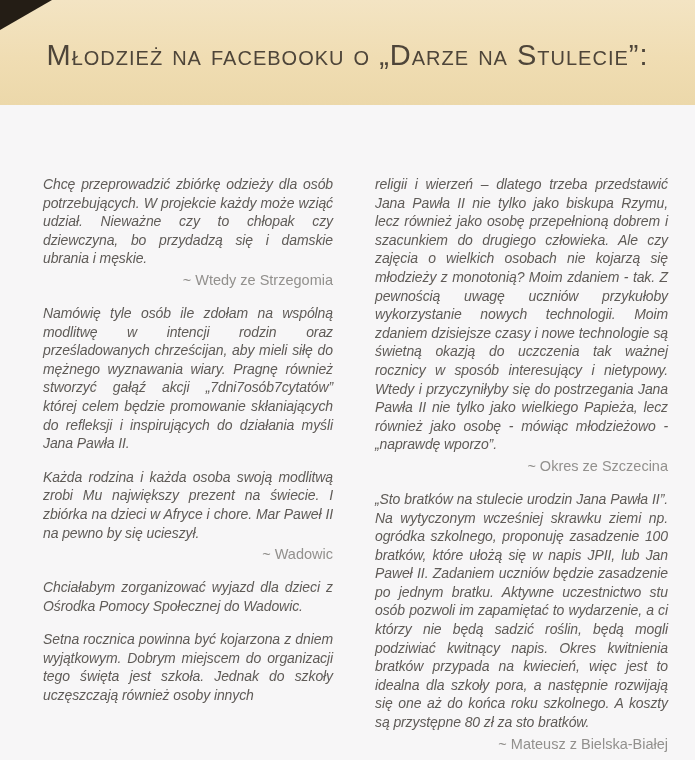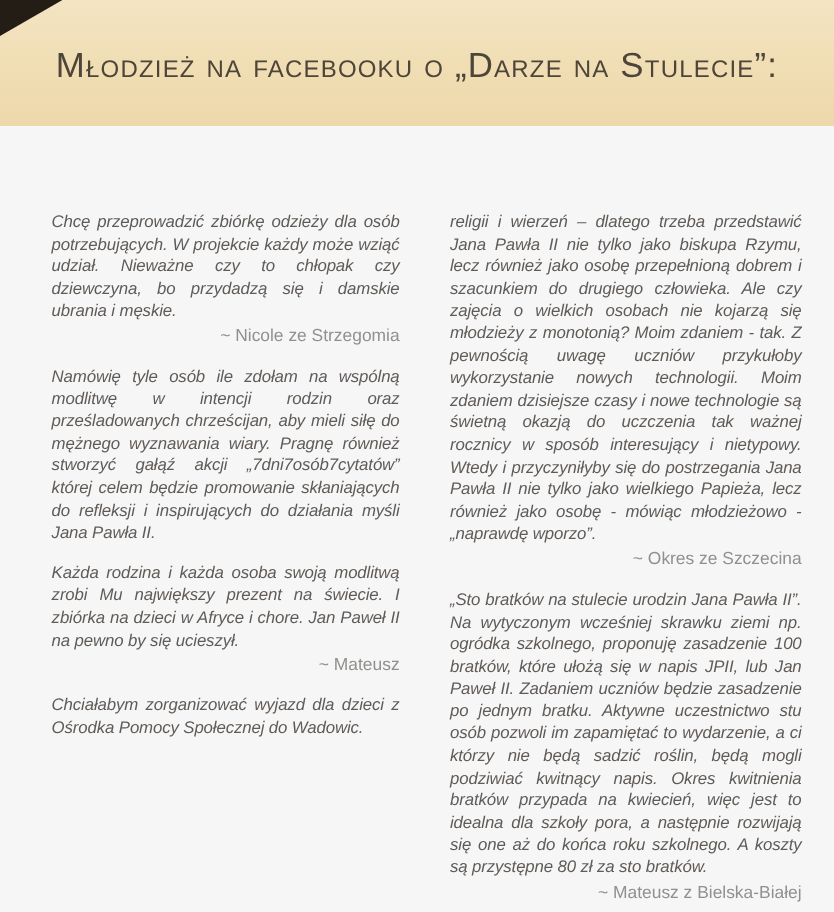--- a/index.html
+++ b/index.html
@@ -72,31 +72,34 @@
 <div class="band">
   <div class="scan-corner"></div>
   <div class="band-title">Młodzież na facebooku o „Darze na Stulecie”:</div>
 </div>
 
 <div class="content">
 
   <div class="col col-left">
     <div class="quote-block">
       <p class="quote-text">Chcę przeprowadzić zbiórkę odzieży dla osób potrzebujących. W projekcie każdy może wziąć udział. Nieważne czy to chłopak czy dziewczyna, bo przydadzą się i damskie ubrania i męskie.</p>
-      <div class="quote-attribution">~ Nicole ze Strzegomia</div>
+      <div class="quote-attribution">~ Wtedy ze Strzegomia</div>
     </div>
     <div class="quote-block">
       <p class="quote-text">Namówię tyle osób ile zdołam na wspólną modlitwę w intencji rodzin oraz prześladowanych chrześcijan, aby mieli siłę do mężnego wyznawania wiary. Pragnę również stworzyć gałąź akcji „7dni7osób7cytatów” której celem będzie promowanie skłaniających do refleksji i inspirujących do działania myśli Jana Pawła II.</p>
     </div>
     <div class="quote-block">
-      <p class="quote-text">Każda rodzina i każda osoba swoją modlitwą zrobi Mu największy prezent na świecie. I zbiórka na dzieci w Afryce i chore. Jan Paweł II na pewno by się ucieszył.</p>
-      <div class="quote-attribution">~ Mateusz</div>
+      <p class="quote-text">Każda rodzina i każda osoba swoją modlitwą zrobi Mu największy prezent na świecie. I zbiórka na dzieci w Afryce i chore. Mar Paweł II na pewno by się ucieszył.</p>
+      <div class="quote-attribution">~ Wadowic</div>
     </div>
     <div class="quote-block">
       <p class="quote-text">Chciałabym zorganizować wyjazd dla dzieci z Ośrodka Pomocy Społecznej do Wadowic.</p>
+    </div>
+    <div class="quote-block">
+      <p class="quote-text">Setna rocznica powinna być kojarzona z dniem wyjątkowym. Dobrym miejscem do organizacji tego święta jest szkoła. Jednak do szkoły uczęszczają również osoby innych</p>
     </div>
   </div>
 
   <div class="col col-right">
     <div class="quote-block">
       <p class="quote-text">religii i wierzeń – dlatego trzeba przedstawić Jana Pawła II nie tylko jako biskupa Rzymu, lecz również jako osobę przepełnioną dobrem i szacunkiem do drugiego człowieka. Ale czy zajęcia o wielkich osobach nie kojarzą się młodzieży z monotonią? Moim zdaniem - tak. Z pewnością uwagę uczniów przykułoby wykorzystanie nowych technologii. Moim zdaniem dzisiejsze czasy i nowe technologie są świetną okazją do uczczenia tak ważnej rocznicy w sposób interesujący i nietypowy. Wtedy i przyczyniłyby się do postrzegania Jana Pawła II nie tylko jako wielkiego Papieża, lecz również jako osobę - mówiąc młodzieżowo - „naprawdę wporzo”.</p>
       <div class="quote-attribution">~ Okres ze Szczecina</div>
     </div>
     <div class="quote-block">
       <p class="quote-text">„Sto bratków na stulecie urodzin Jana Pawła II”. Na wytyczonym wcześniej skrawku ziemi np. ogródka szkolnego, proponuję zasadzenie 100 bratków, które ułożą się w napis JPII, lub Jan Paweł II. Zadaniem uczniów będzie zasadzenie po jednym bratku. Aktywne uczestnictwo stu osób pozwoli im zapamiętać to wydarzenie, a ci którzy nie będą sadzić roślin, będą mogli podziwiać kwitnący napis. Okres kwitnienia bratków przypada na kwiecień, więc jest to idealna dla szkoły pora, a następnie rozwijają się one aż do końca roku szkolnego. A koszty są przystępne 80 zł za sto bratków.</p>

